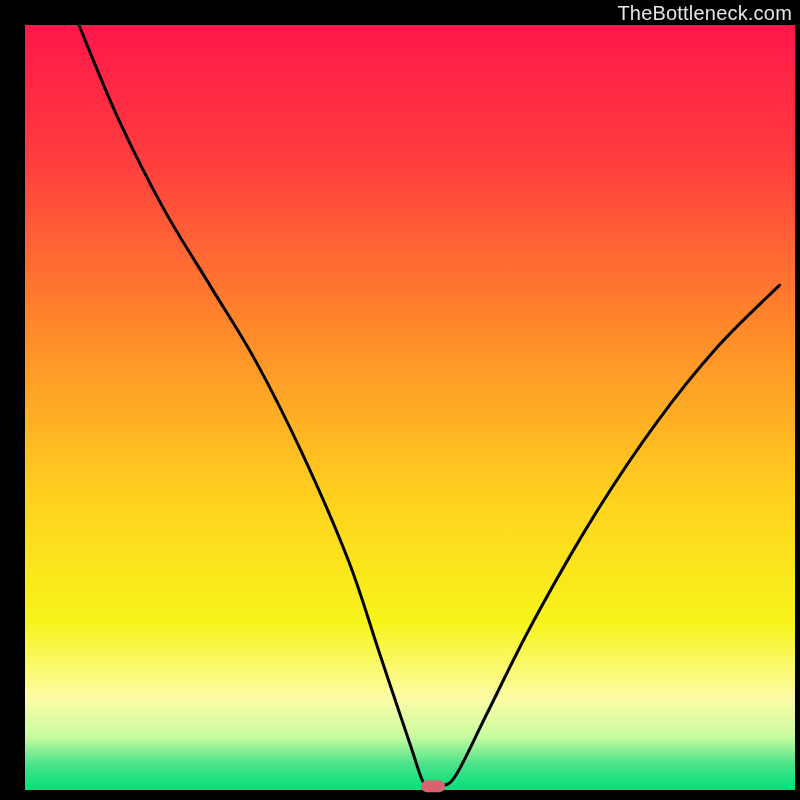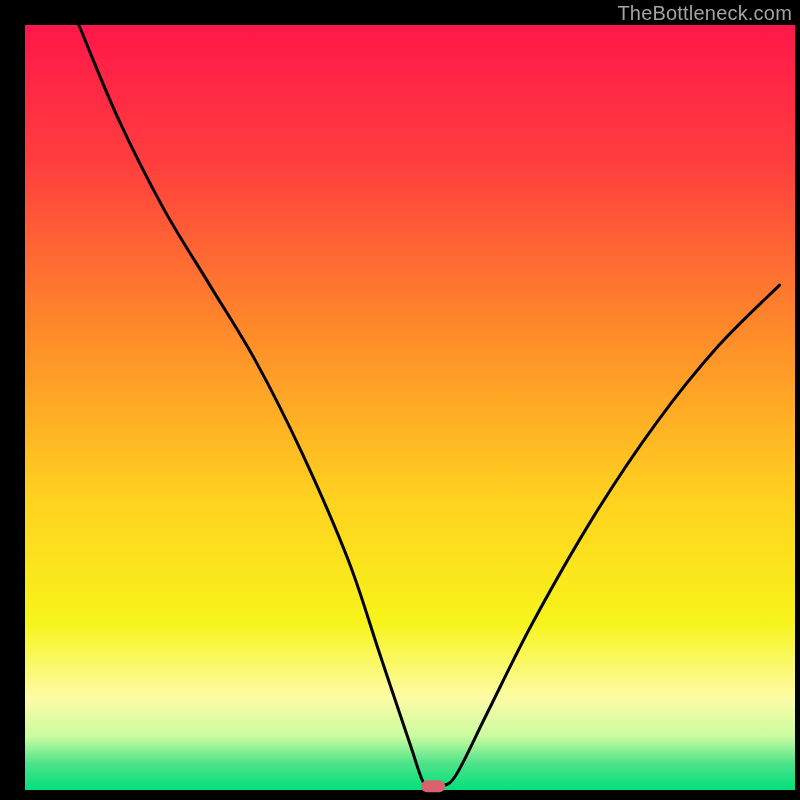--- a/index.html
+++ b/index.html
@@ -14,21 +14,21 @@
   .container {
     position: relative;
     width: 800px;
     height: 800px;
     background: #000;
   }
   .watermark {
     position: absolute;
     top: 2px;
     right: 8px;
-    color: #a3a3a3;
+    color: #e5e5e5;
     font-size: 20px;
     font-weight: 500;
     z-index: 10;
     letter-spacing: 0.2px;
   }
   svg {
     display: block;
   }
 </style>
 </head>

